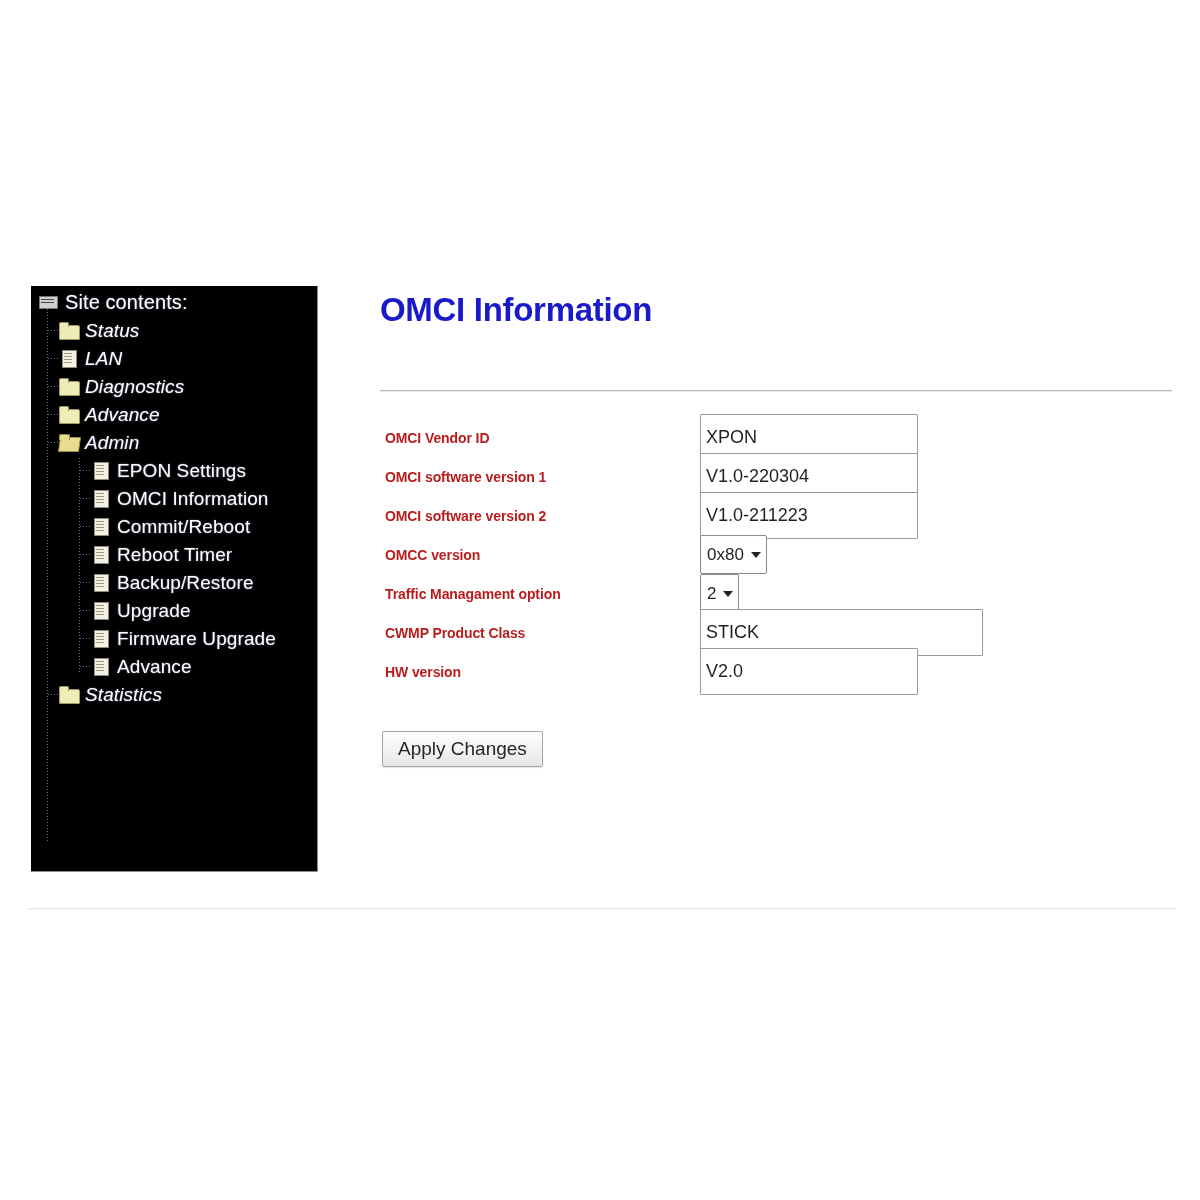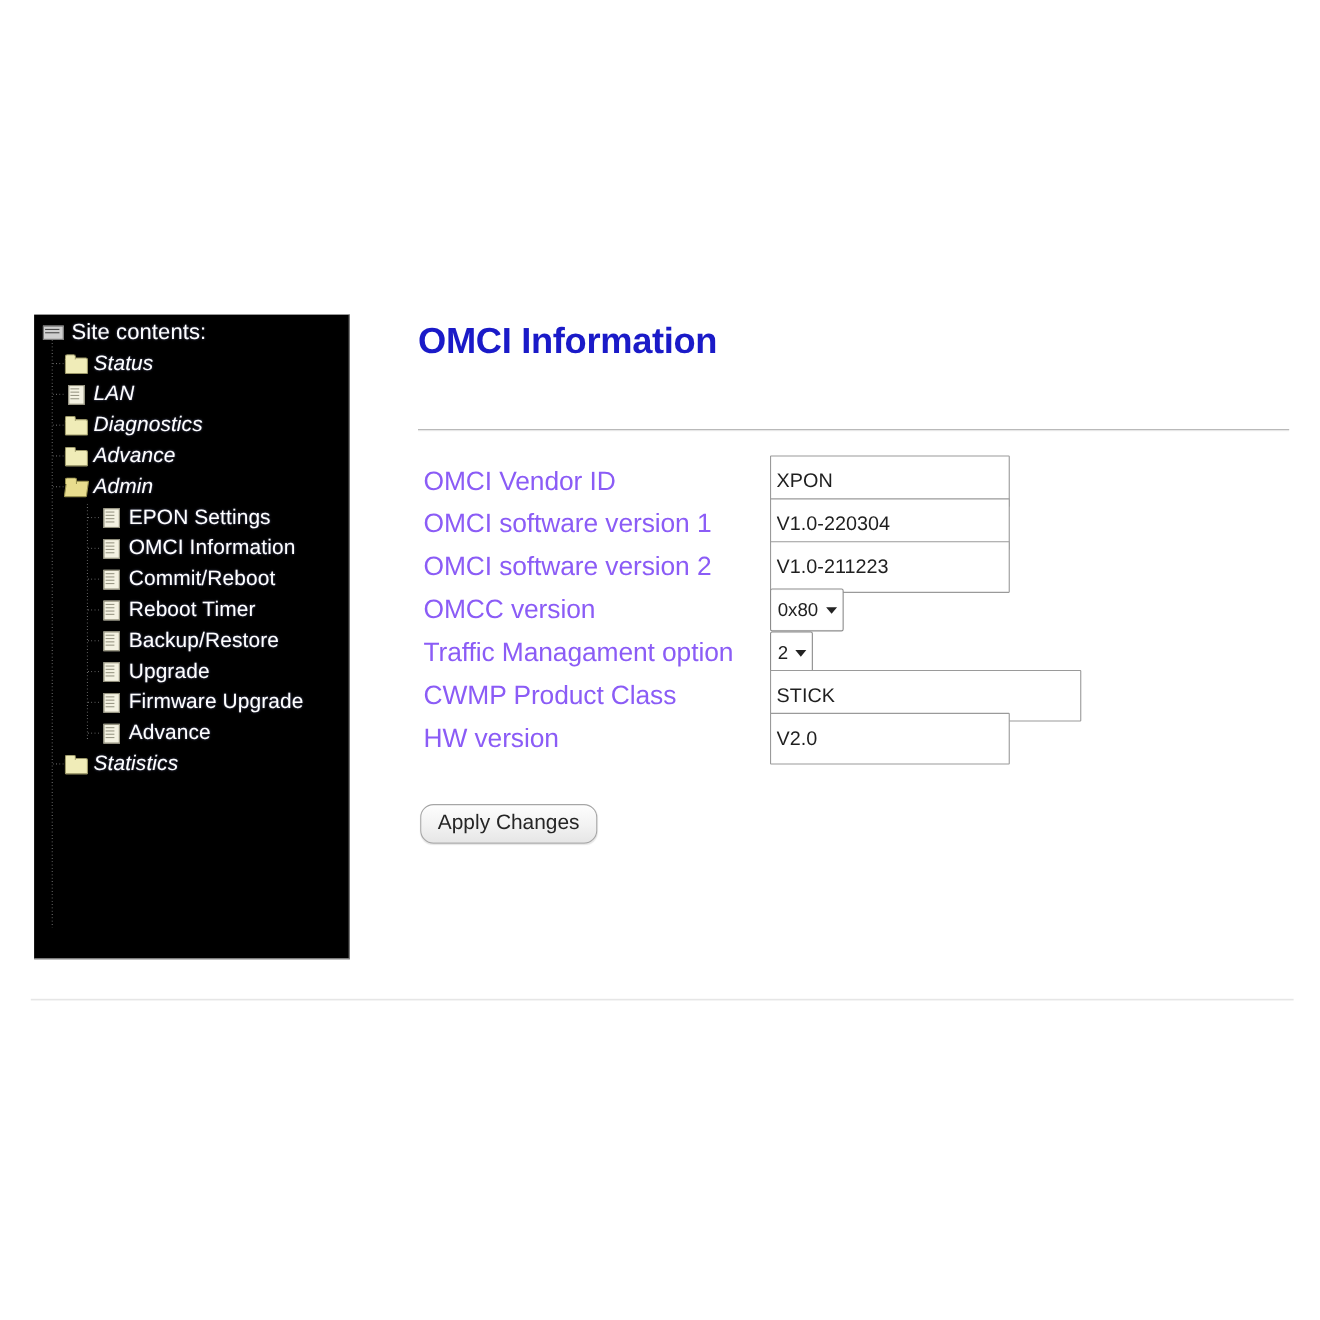--- a/index.html
+++ b/index.html
@@ -190,23 +190,23 @@
 
   .form-row {
     display: flex;
     align-items: center;
     height: 39px;
   }
 
   .form-label {
     width: 315px;
     flex: 0 0 auto;
-    font-size: 24px;
-    font-weight: normal;
-    color: #8b5cf6;
+    font-size: 14px;
+    font-weight: bold;
+    color: #b91c1c;
     letter-spacing: -0.1px;
     line-height: 1;
   }
 
   .text-input {
     height: 47px;
     background: #ffffff;
     border: 1px solid #9a9a9a;
     font-family: "Liberation Sans", sans-serif;
     font-size: 18px;
@@ -245,21 +245,21 @@
     position: absolute;
     left: 2px;
     top: 445px;
   }
   #apply-button {
     font-family: "Liberation Sans", sans-serif;
     font-size: 19px;
     color: #262626;
     background: linear-gradient(to bottom, #fdfdfd 0%, #f3f3f3 50%, #e6e6e6 100%);
     border: 1px solid #a6a6a6;
-    border-radius: 12px;
+    border-radius: 2px;
     padding: 7px 15px 8px 15px;
     cursor: pointer;
     box-shadow: inset 0 1px 0 #ffffff, 0 1px 1px rgba(0,0,0,0.10);
     line-height: 1;
   }
 
   #bottom-rule {
     position: absolute;
     left: 28px;
     top: 908px;

